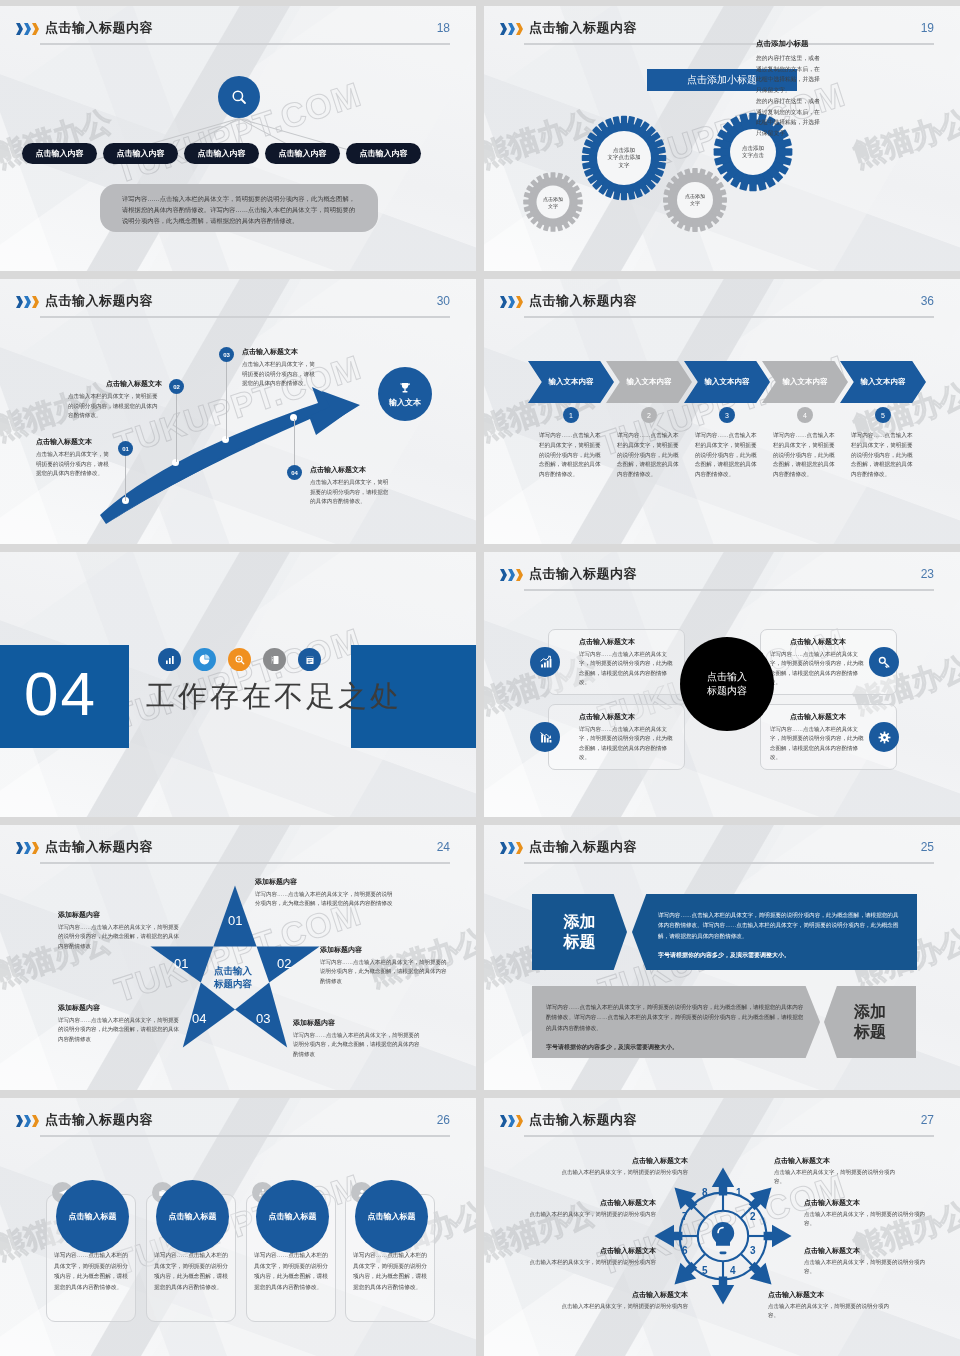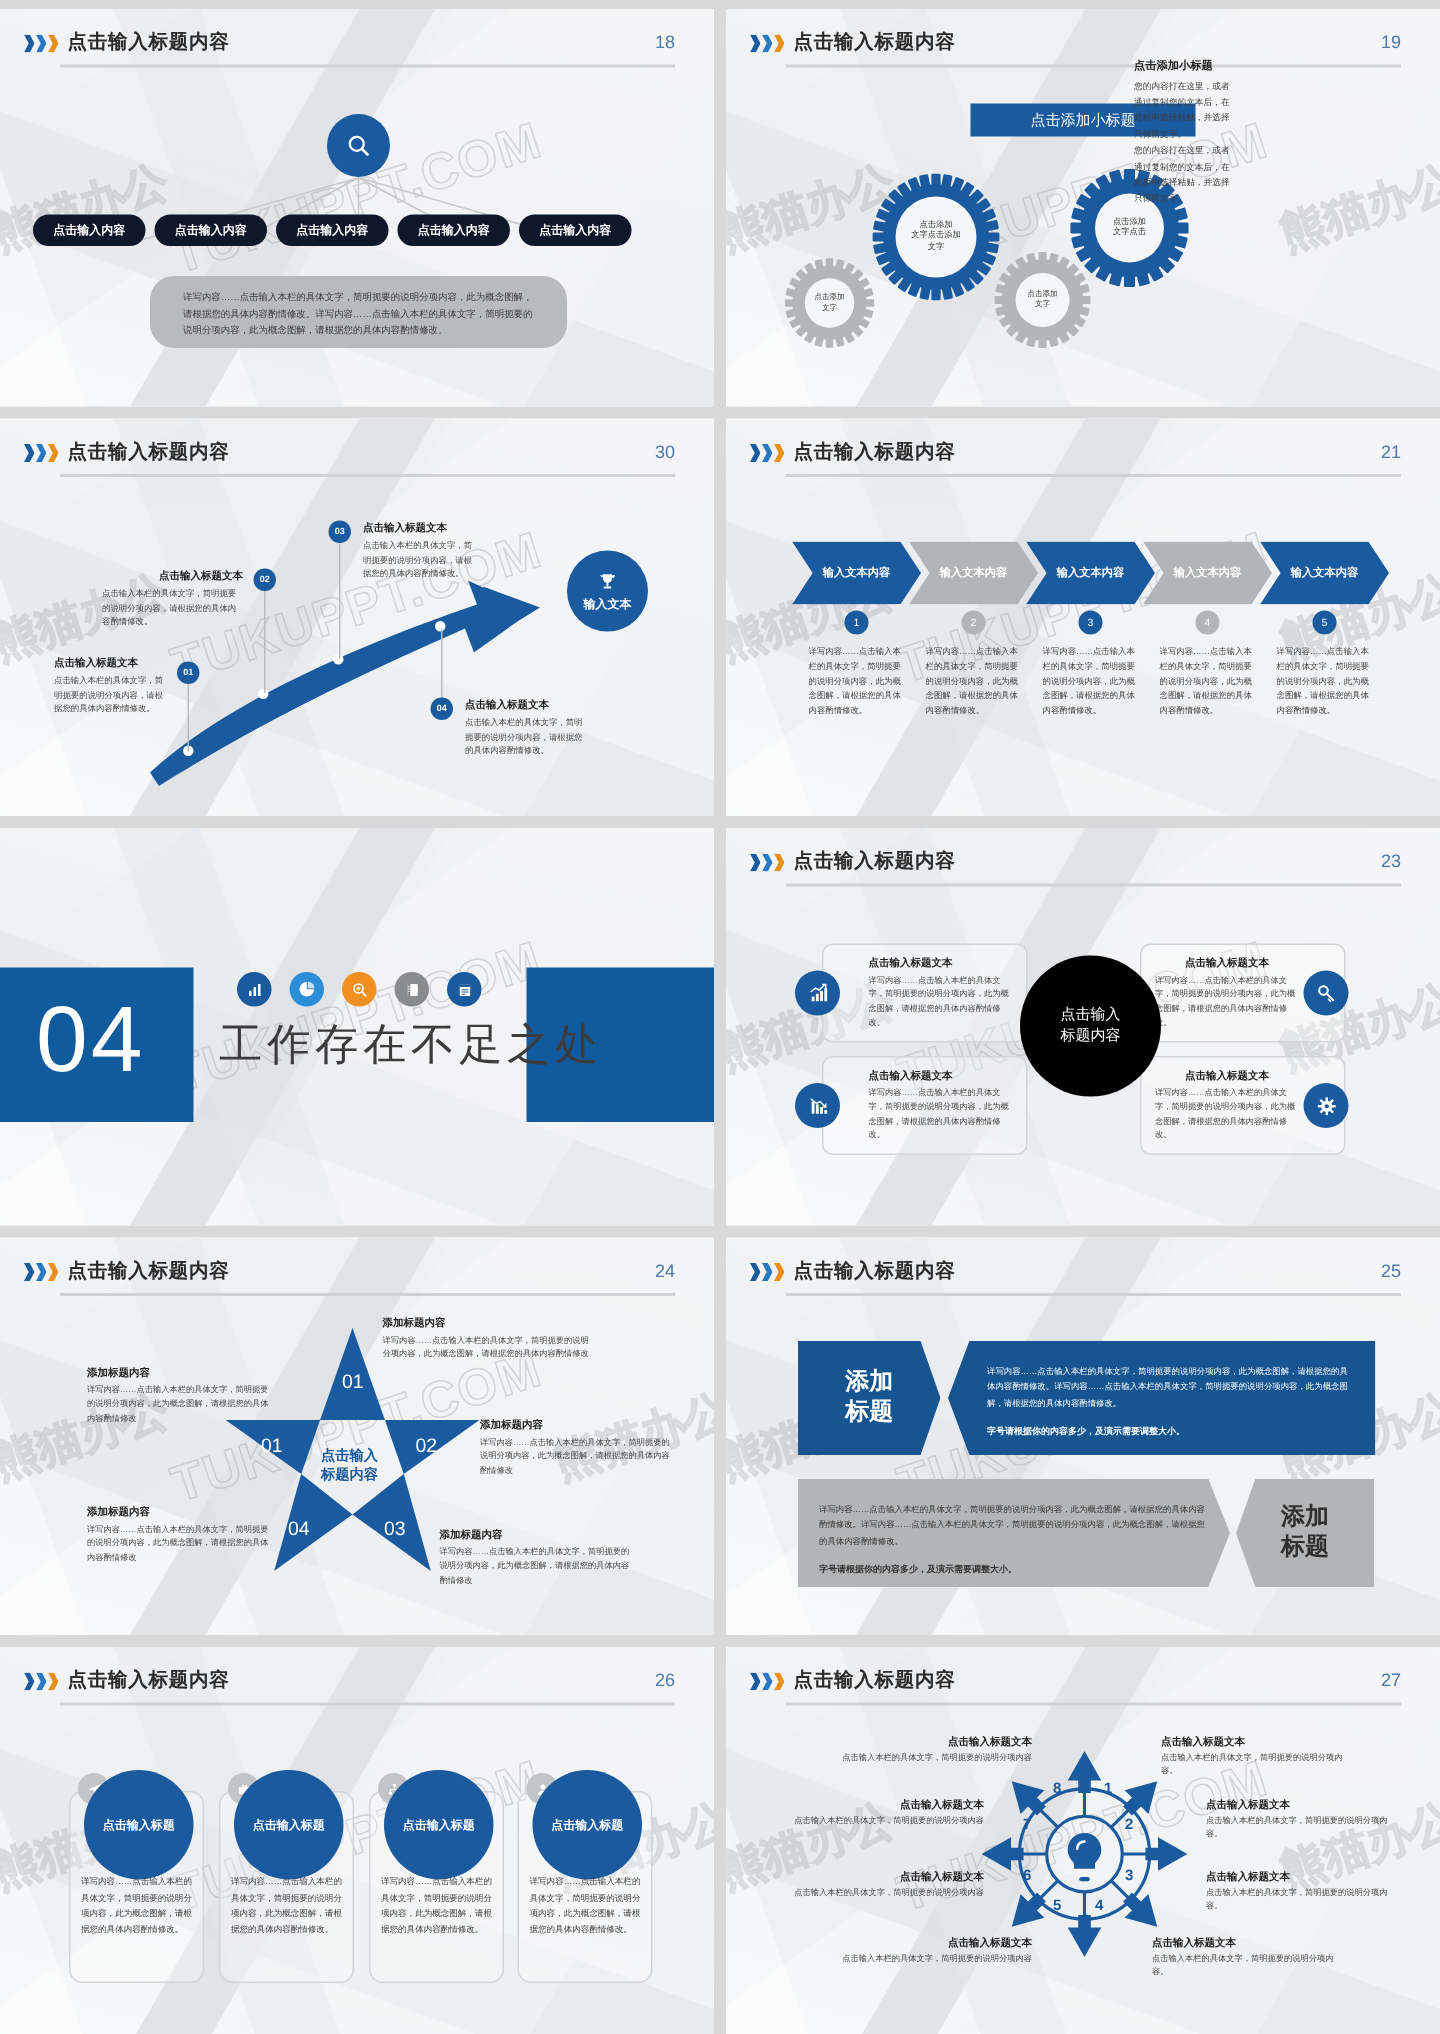--- a/index.html
+++ b/index.html
@@ -425,21 +425,21 @@
     <div class="wm">TUKUPPT.COM</div>
     <div class="wm-l">熊猫办公</div>
     <div class="wm-r">熊猫办公</div>
     <div class="hdr">
       <div class="chev">
           <i></i>
           <i></i>
           <i></i>
         </div>
       <div class="htitle">点击输入标题内容</div>
-      <div class="hnum">21</div>
+      <div class="hnum">36</div>
       <div class="hrule"></div>
     </div>
     <div class="chevbox blue" style="left:44px;">
         <span>输入文本内容</span>
       </div>
     <div class="chevbox gray" style="left:122px;background:#b3b4b6;">
         <span>输入文本内容</span>
       </div>
     <div class="chevbox blue" style="left:200px;">
         <span>输入文本内容</span>

